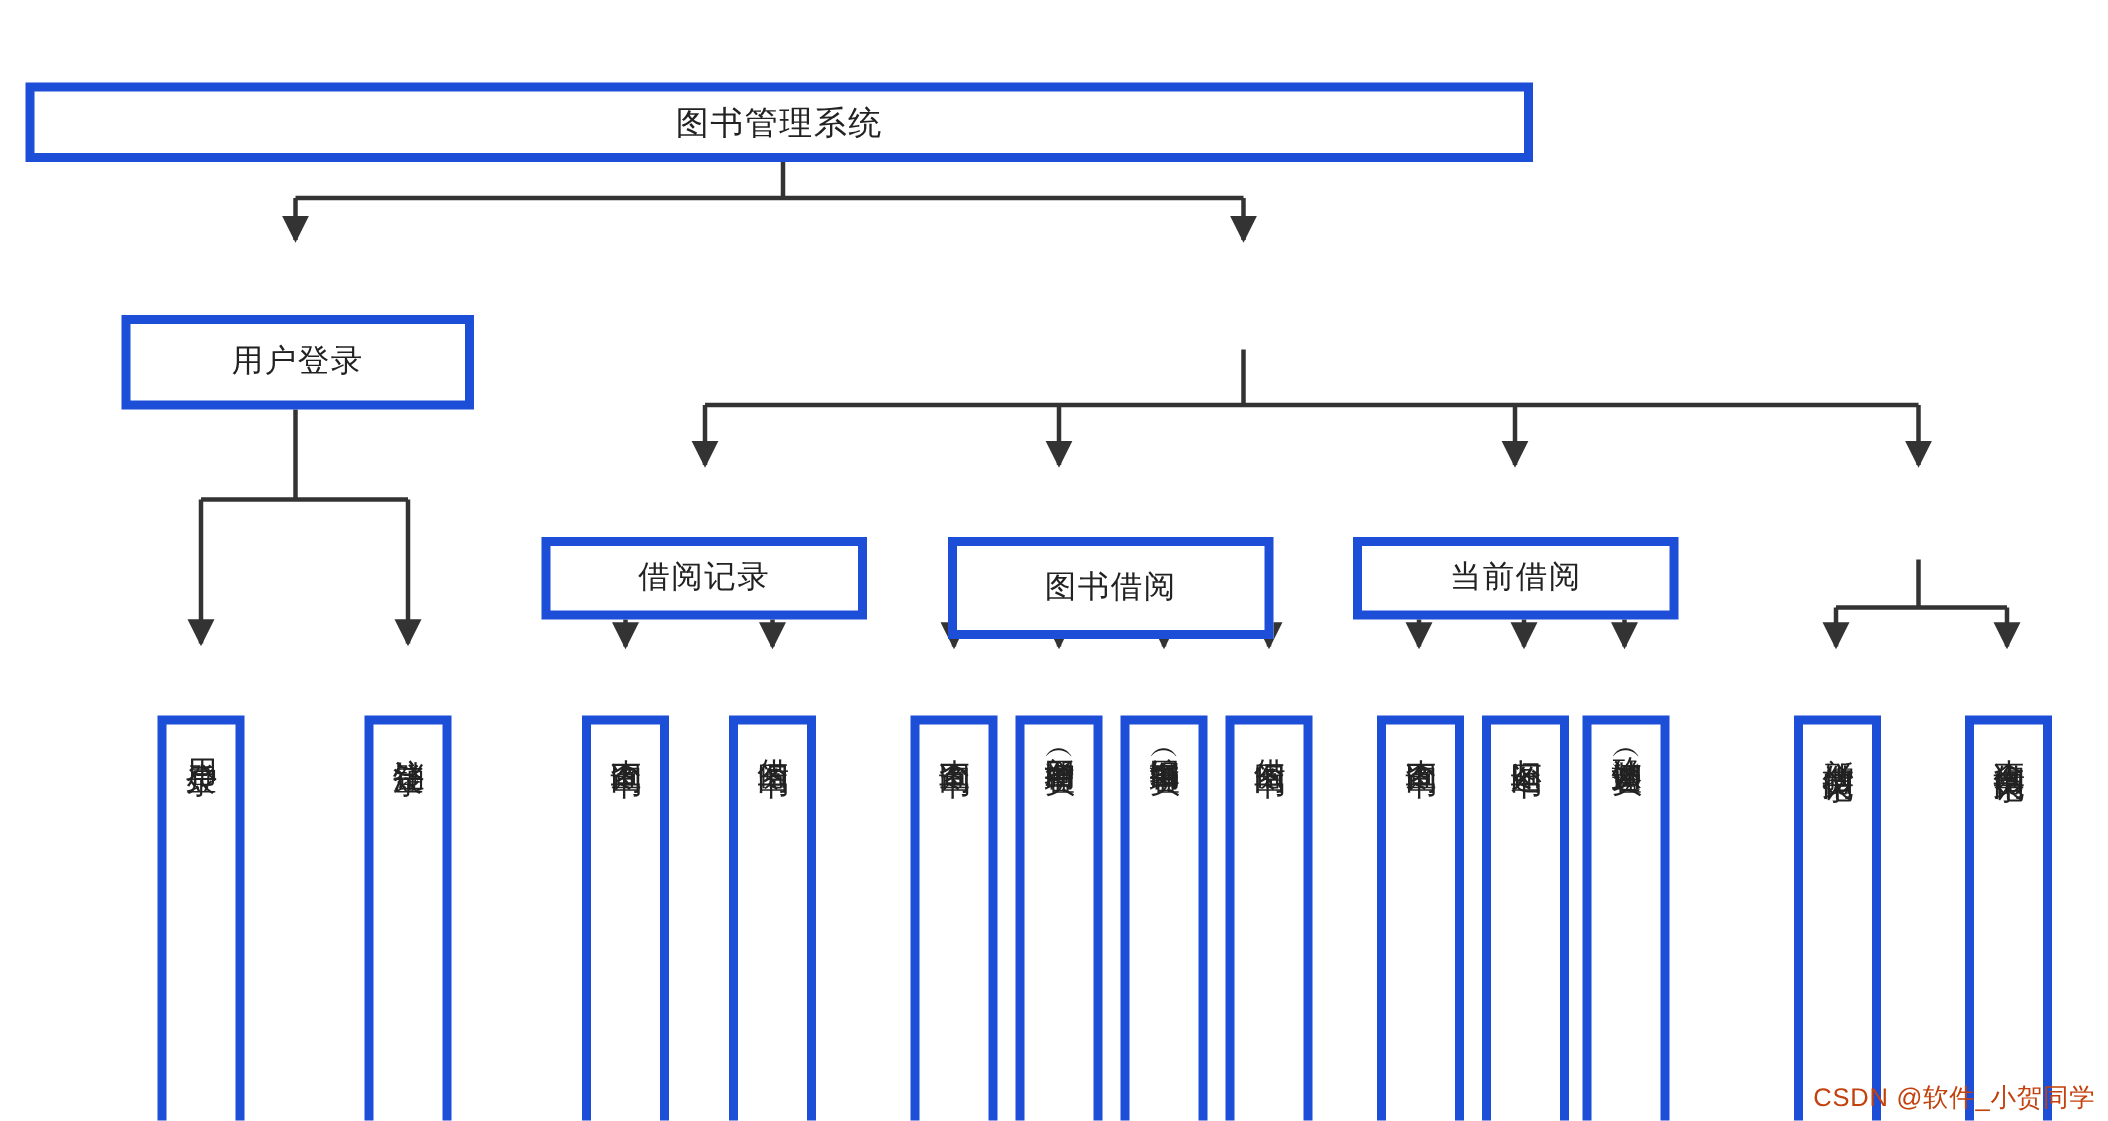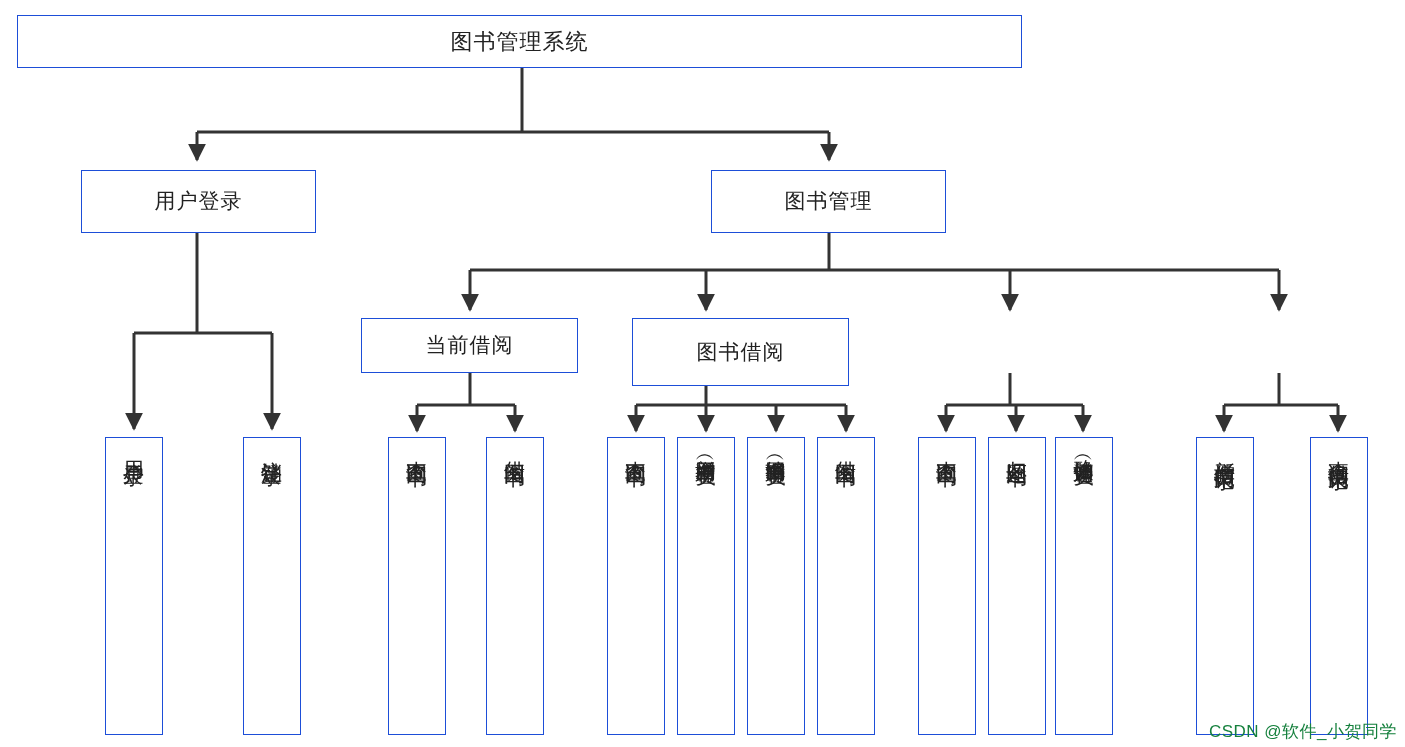--- a/index.html
+++ b/index.html
@@ -19,26 +19,27 @@
     background: #ffffff;
   }
   #edges {
     position: absolute;
     left: 0; top: 0;
     width: 1405px; height: 747px;
     pointer-events: none;
   }
   .node {
     position: absolute;
-    border: 1px solid #1d4ed8;
+    border: 6px solid #1d4ed8;
     background: #ffffff;
     display: flex;
     align-items: center;
     justify-content: center;
     color: #222222;
+    margin-top: 40px;
   }
   .node .label {
     display: block;
     text-align: center;
     line-height: 1.08;
   }
   
   .node.h .label {
     font-size: 21px;
     letter-spacing: 1px;
@@ -59,21 +60,21 @@
     line-height: 1.0;
     white-space: nowrap;
     text-align: left;
   }
   .node.v.tall .label { font-size: 20px; letter-spacing: 1px; }
   #watermark {
     position: absolute;
     right: 8px;
     bottom: 4px;
     font-size: 17px;
-    color: #15803d;
+    color: #c2410c;
     letter-spacing: 0.5px;
     white-space: nowrap;
   }
 </style>
 </head>
 <body>
 
 <div id="diagram">
 
   <svg id="edges" viewBox="0 0 1405 747" width="1405" height="747">
@@ -127,29 +128,29 @@
     </g>
   </svg>
 
   <div class="node h root" style="left:17px; top:15px; width:1005px; height:53px;">
     <span class="label">图书管理系统</span>
   </div>
 
   <div class="node h" style="left:81px; top:170px; width:235px; height:63px;">
     <span class="label">用户登录</span>
   </div>
-  <div class="node h" style="left:711px; top:170px; width:235px; height:63px;">
-    <span class="label">图书管理</span>
-  </div>
 
   <div class="node h" style="left:361px; top:318px; width:217px; height:55px;">
-    <span class="label">当前借阅</span>
+    <span class="label">借阅记录</span>
   </div>
   <div class="node h" style="left:632px; top:318px; width:217px; height:68px;">
     <span class="label">图书借阅</span>
+  </div>
+  <div class="node h" style="left:902px; top:318px; width:217px; height:55px;">
+    <span class="label">当前借阅</span>
   </div>
 
   <div class="node v" style="left:105px; top:437px; width:58px; height:298px;">
     <span class="label">用户登录</span>
   </div>
   <div class="node v" style="left:243px; top:437px; width:58px; height:298px;">
     <span class="label">注销登录</span>
   </div>
 
   <div class="node v" style="left:388px; top:437px; width:58px; height:298px;">

